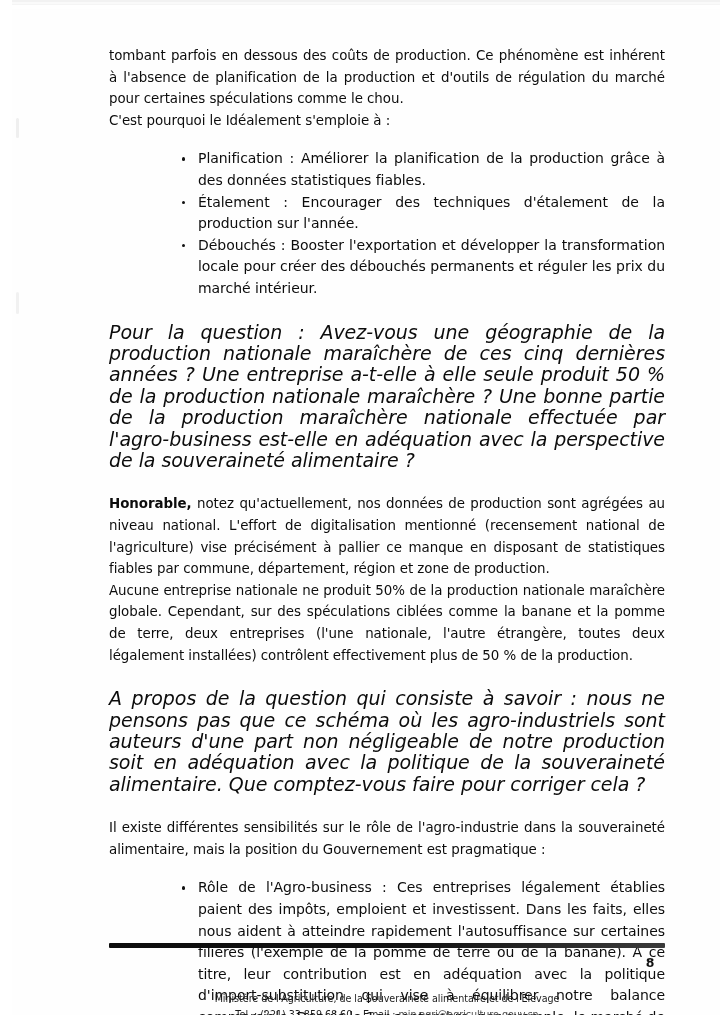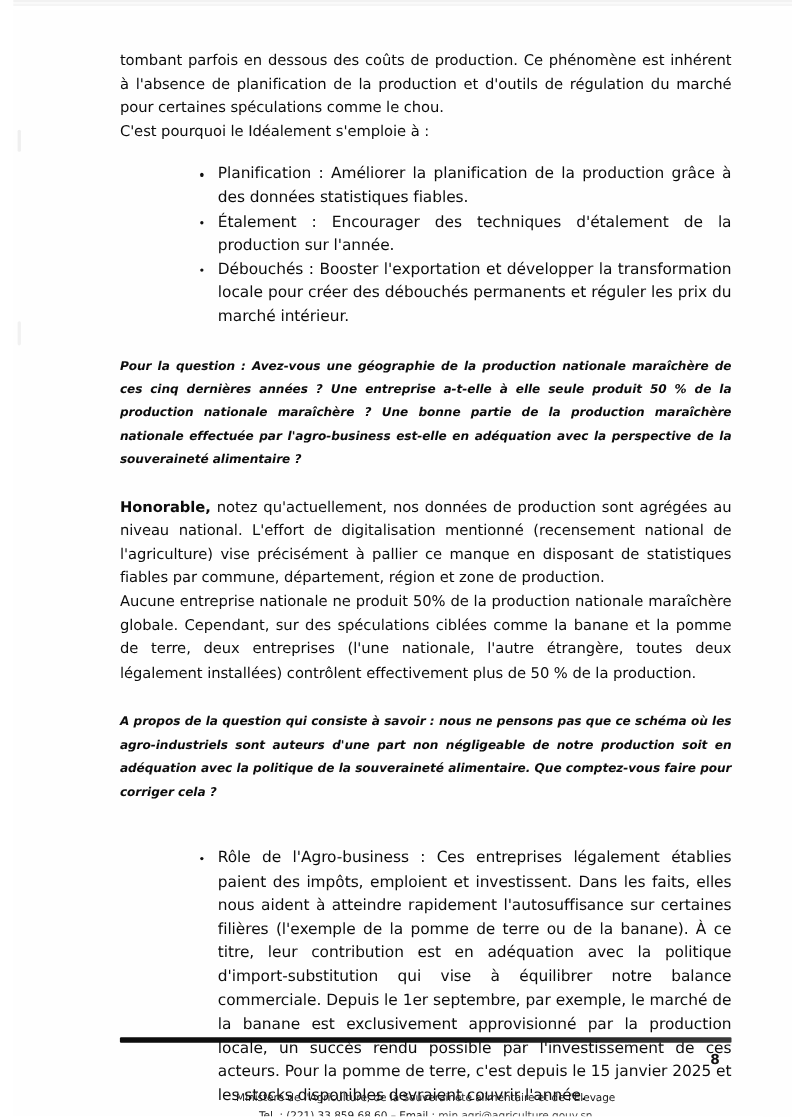--- a/index.html
+++ b/index.html
@@ -80,27 +80,26 @@
     left: 73px;
     top: 9px;
     width: 3.4px;
     height: 3.4px;
     border-radius: 50%;
     background: #111;
   }
 
   .italic {
     font-style: italic;
-    font-size: 11px;
+    font-size: 19px;
     line-height: 21.4px;
     text-align: justify;
     text-justify: inter-word;
     letter-spacing: -0.05px;
     margin: 0;
-    font-weight: bold;
   }
 
   .bold { font-weight: bold; }
 
   
   .footer-rule {
     position: absolute;
     left: 97px;
     top: 943px;
     width: 556px;
@@ -168,20 +167,21 @@
     <p class="body"><span class="bold">Honorable,</span><span> notez qu'actuellement, nos données de production sont agrégées au niveau national. L'effort de digitalisation mentionné (recensement national de l'agriculture) vise précisément à pallier ce manque en disposant de statistiques fiables par commune, département, région et zone de production.</span></p>
 
     <p class="body"> Aucune entreprise nationale ne produit 50% de la production nationale maraîchère globale. Cependant, sur des spéculations ciblées comme la banane et la pomme de terre, deux entreprises (l'une nationale, l'autre étrangère, toutes deux légalement installées) contrôlent effectivement plus de 50 % de la production.</p>
 
     <div class="block-gap-lg"></div>
 
     <p class="italic">A propos de la question qui consiste à savoir :  nous ne pensons pas que ce schéma où les agro-industriels sont auteurs d'une part non négligeable de notre production soit en adéquation avec la politique de la souveraineté alimentaire. Que comptez-vous faire pour corriger cela ?</p>
 
     <div class="block-gap-lg"></div>
 
+    <p class="body">Il existe différentes sensibilités sur le rôle de l'agro-industrie dans la souveraineté alimentaire, mais la position du Gouvernement est pragmatique :</p>
 
     <div class="block-gap-md"></div>
 
     <ul class="bullets">
       <li>Rôle de l'Agro-business : Ces entreprises légalement établies paient des impôts, emploient et investissent. Dans les faits, elles nous aident à atteindre rapidement l'autosuffisance sur certaines filières (l'exemple de la pomme de terre ou de la banane). À ce titre, leur contribution est en adéquation avec la politique d'import-substitution qui vise à équilibrer notre balance commerciale. Depuis le 1er septembre, par exemple, le marché de la banane est exclusivement approvisionné par la production locale, un succès rendu possible par l'investissement de ces acteurs. Pour la pomme de terre, c'est depuis le 15 janvier 2025 et les stocks disponibles devraient couvrir l'année.</li>
     </ul>
 
   </div>
 
   <div class="footer-rule"></div>

